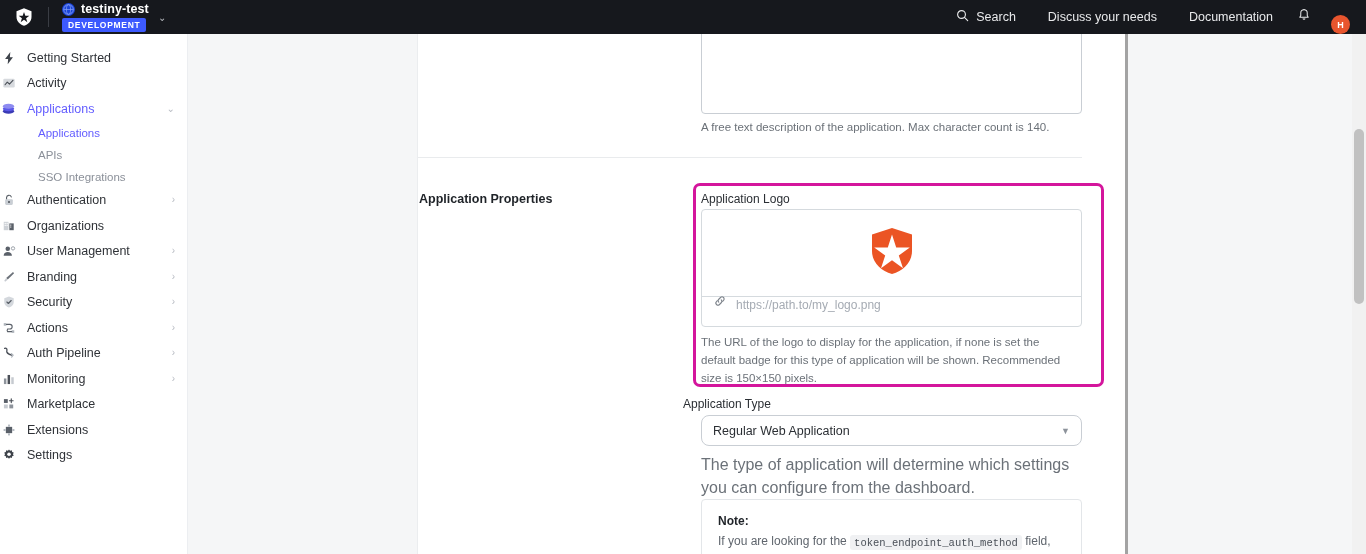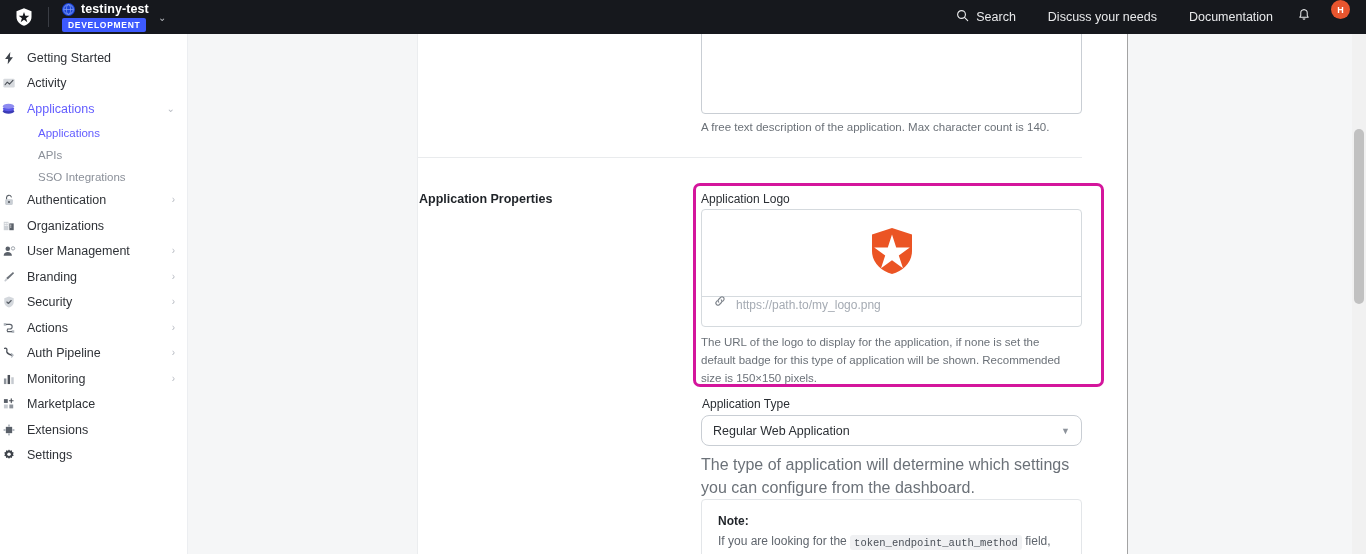--- a/index.html
+++ b/index.html
@@ -40,21 +40,21 @@
   }
   .tenant-badge {
     background: #3d5afe; color: #ffffff;
     font-size: 8.5px; font-weight: bold; letter-spacing: .7px;
     padding: 2px 6px 2px 6px; border-radius: 2px;
     align-self: flex-start;
   }
   .tenant-caret { color: #b6b9bf; font-size: 10px; margin-left: 2px; }
 
   #topnav {
-    margin-left: auto; display: flex; align-items: flex-start;
+    margin-left: auto; display: flex; align-items: flex-end;
     gap: 0px; padding-right: 12px;
   }
   .topnav-item {
     color: #e8e9eb; font-size: 12.5px;
     padding: 0 16px; display: flex; align-items: center; gap: 7px;
     height: 34px; cursor: pointer; white-space: nowrap;
   }
   .bell-btn {
     width: 30px; height: 34px; display: flex;
     align-items: center; justify-content: center; cursor: pointer;
@@ -103,21 +103,21 @@
     position: absolute; top: 34px; left: 188px;
     width: 1178px; height: 520px;
     background: #f5f6f7;
     overflow: hidden;
   }
   #panel {
     position: absolute; top: 0; left: 229px;
     width: 711px; height: 520px;
     background: #ffffff;
     border-left: 1px solid #ebedef;
-    border-right: 1px solid #a3a3a3;
+    border-right: 3px solid #a3a3a3;
   }
 
   
   #desc-box {
     position: absolute; left: 283px; top: -60px;
     width: 381px; height: 140px;
     border: 1px solid #c9ced4; border-radius: 4px;
     background: #fff;
   }
   #desc-help {
@@ -162,21 +162,21 @@
     display: flex; align-items: flex-end; padding-left: 11px; gap: 9px;
   }
   .url-placeholder { font-size: 12px; color: #a5abb3; }
 
   #logo-help {
     position: absolute; left: 283px; top: 300px;
     width: 376px;
     font-size: 11.5px; color: #6b7178; line-height: 1.55;
   }
 
-  #type-label { position: absolute; left: 284px; top: 363px; }
+  #type-label { position: absolute; left: 265px; top: 363px; }
   #type-select {
     position: absolute; left: 283px; top: 381px;
     width: 381px; height: 31px;
     border: 1px solid #c9ced4; border-radius: 8px;
     background: #fff;
     display: flex; align-items: center;
     padding: 0 11px; cursor: pointer;
   }
   #type-value { font-size: 12.5px; color: #2b2f34; }
   #type-caret { margin-left: auto; color: #8d939b; font-size: 9px; }

